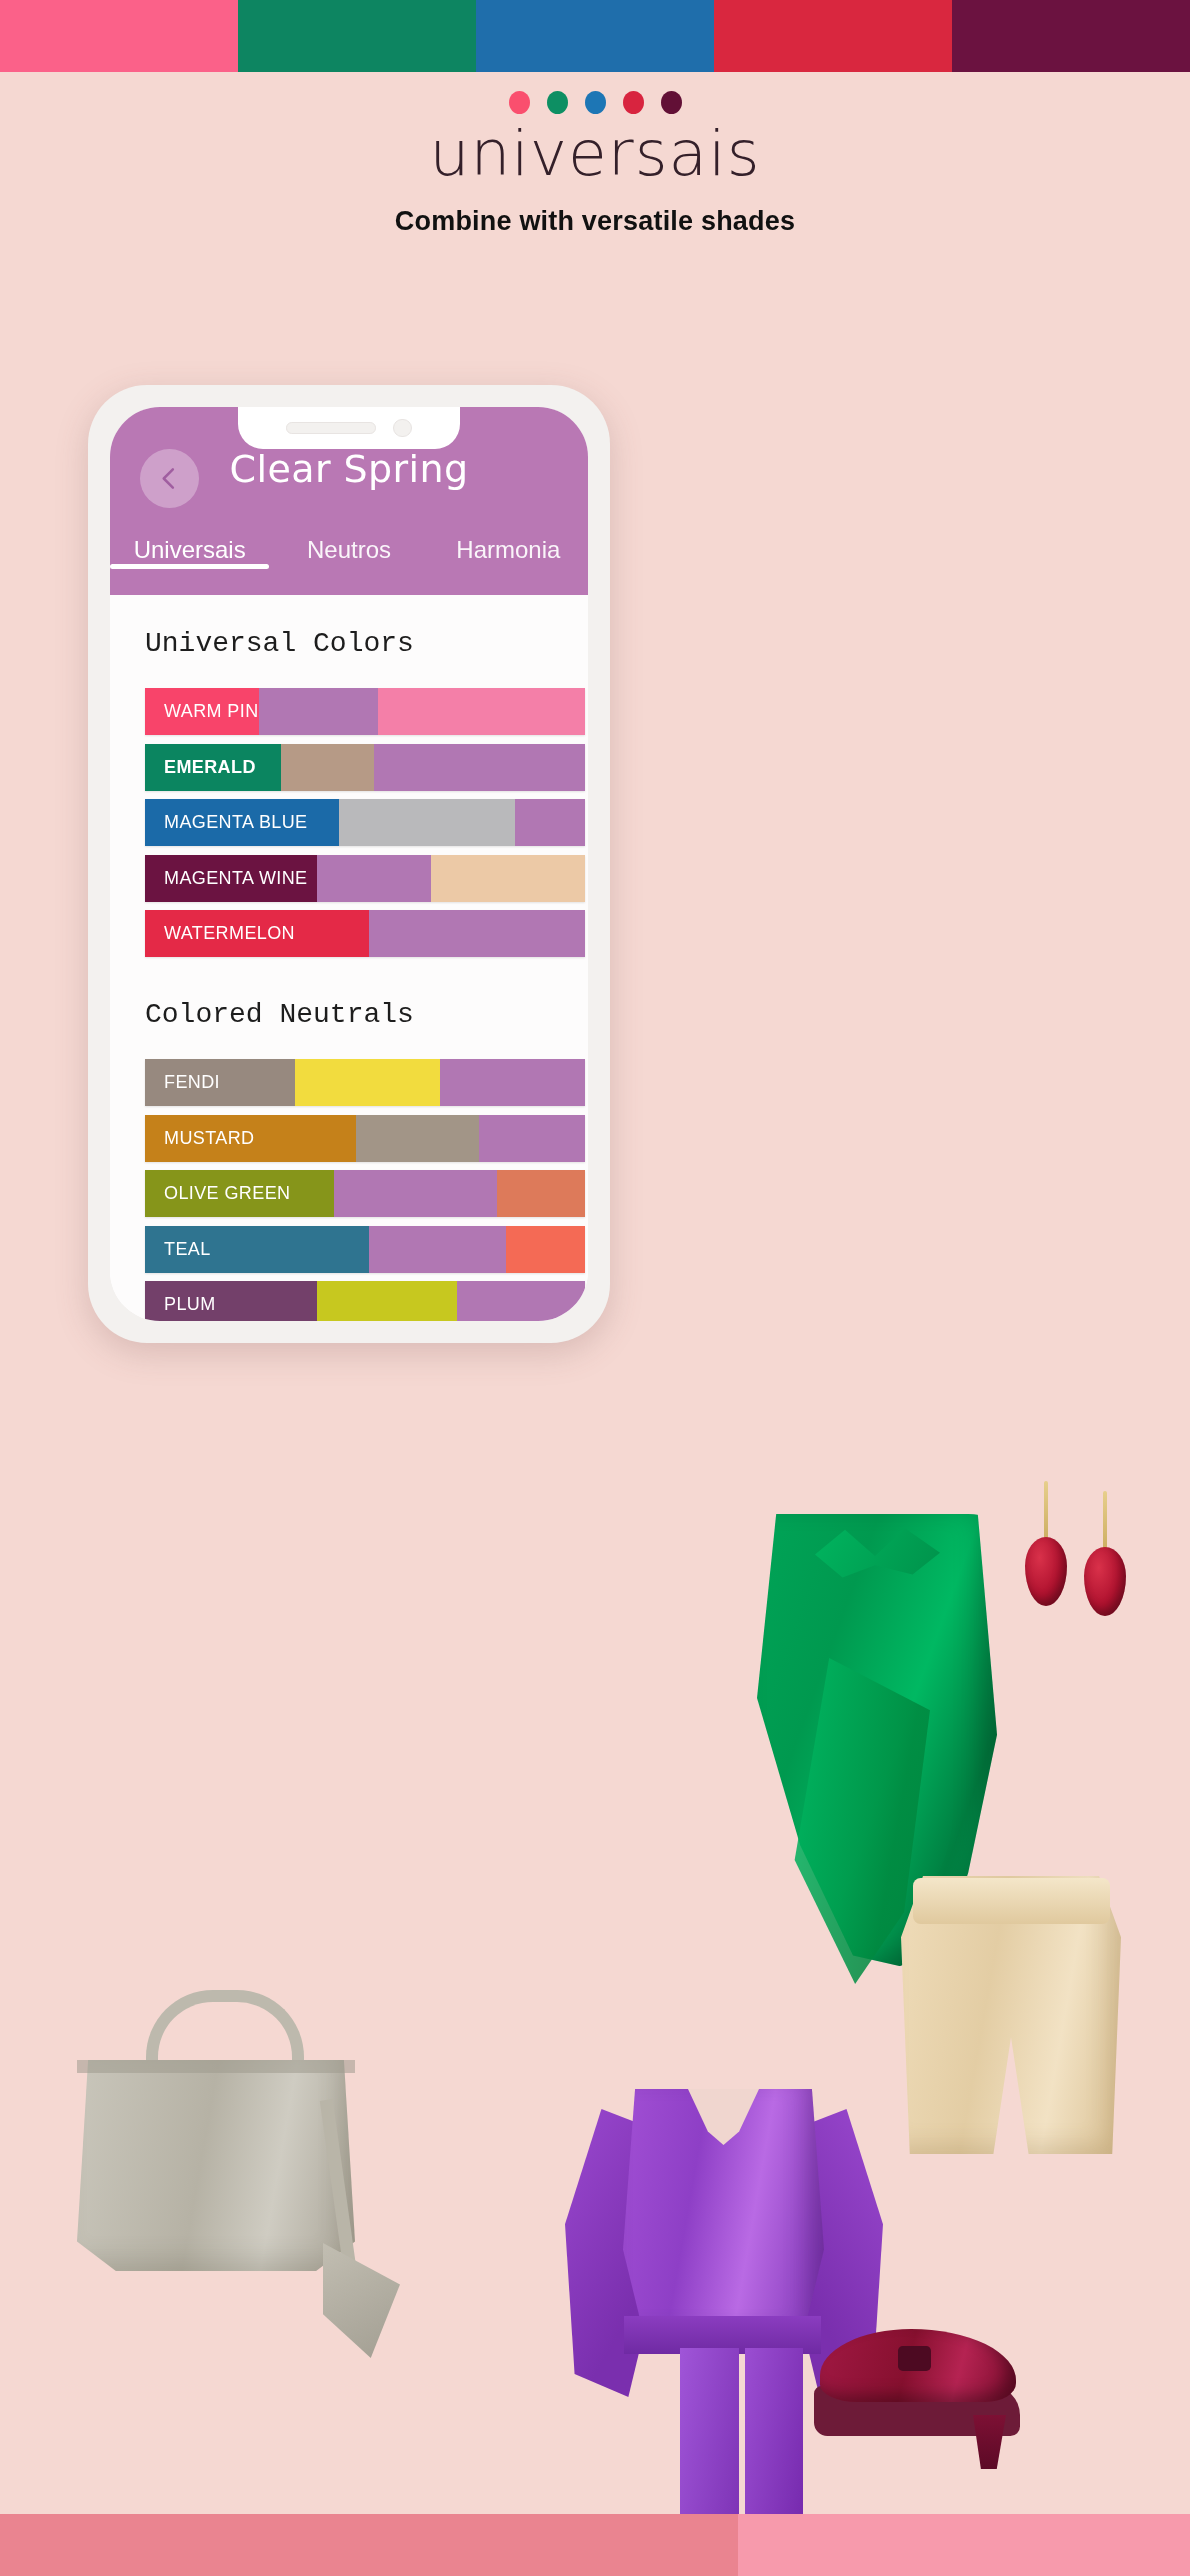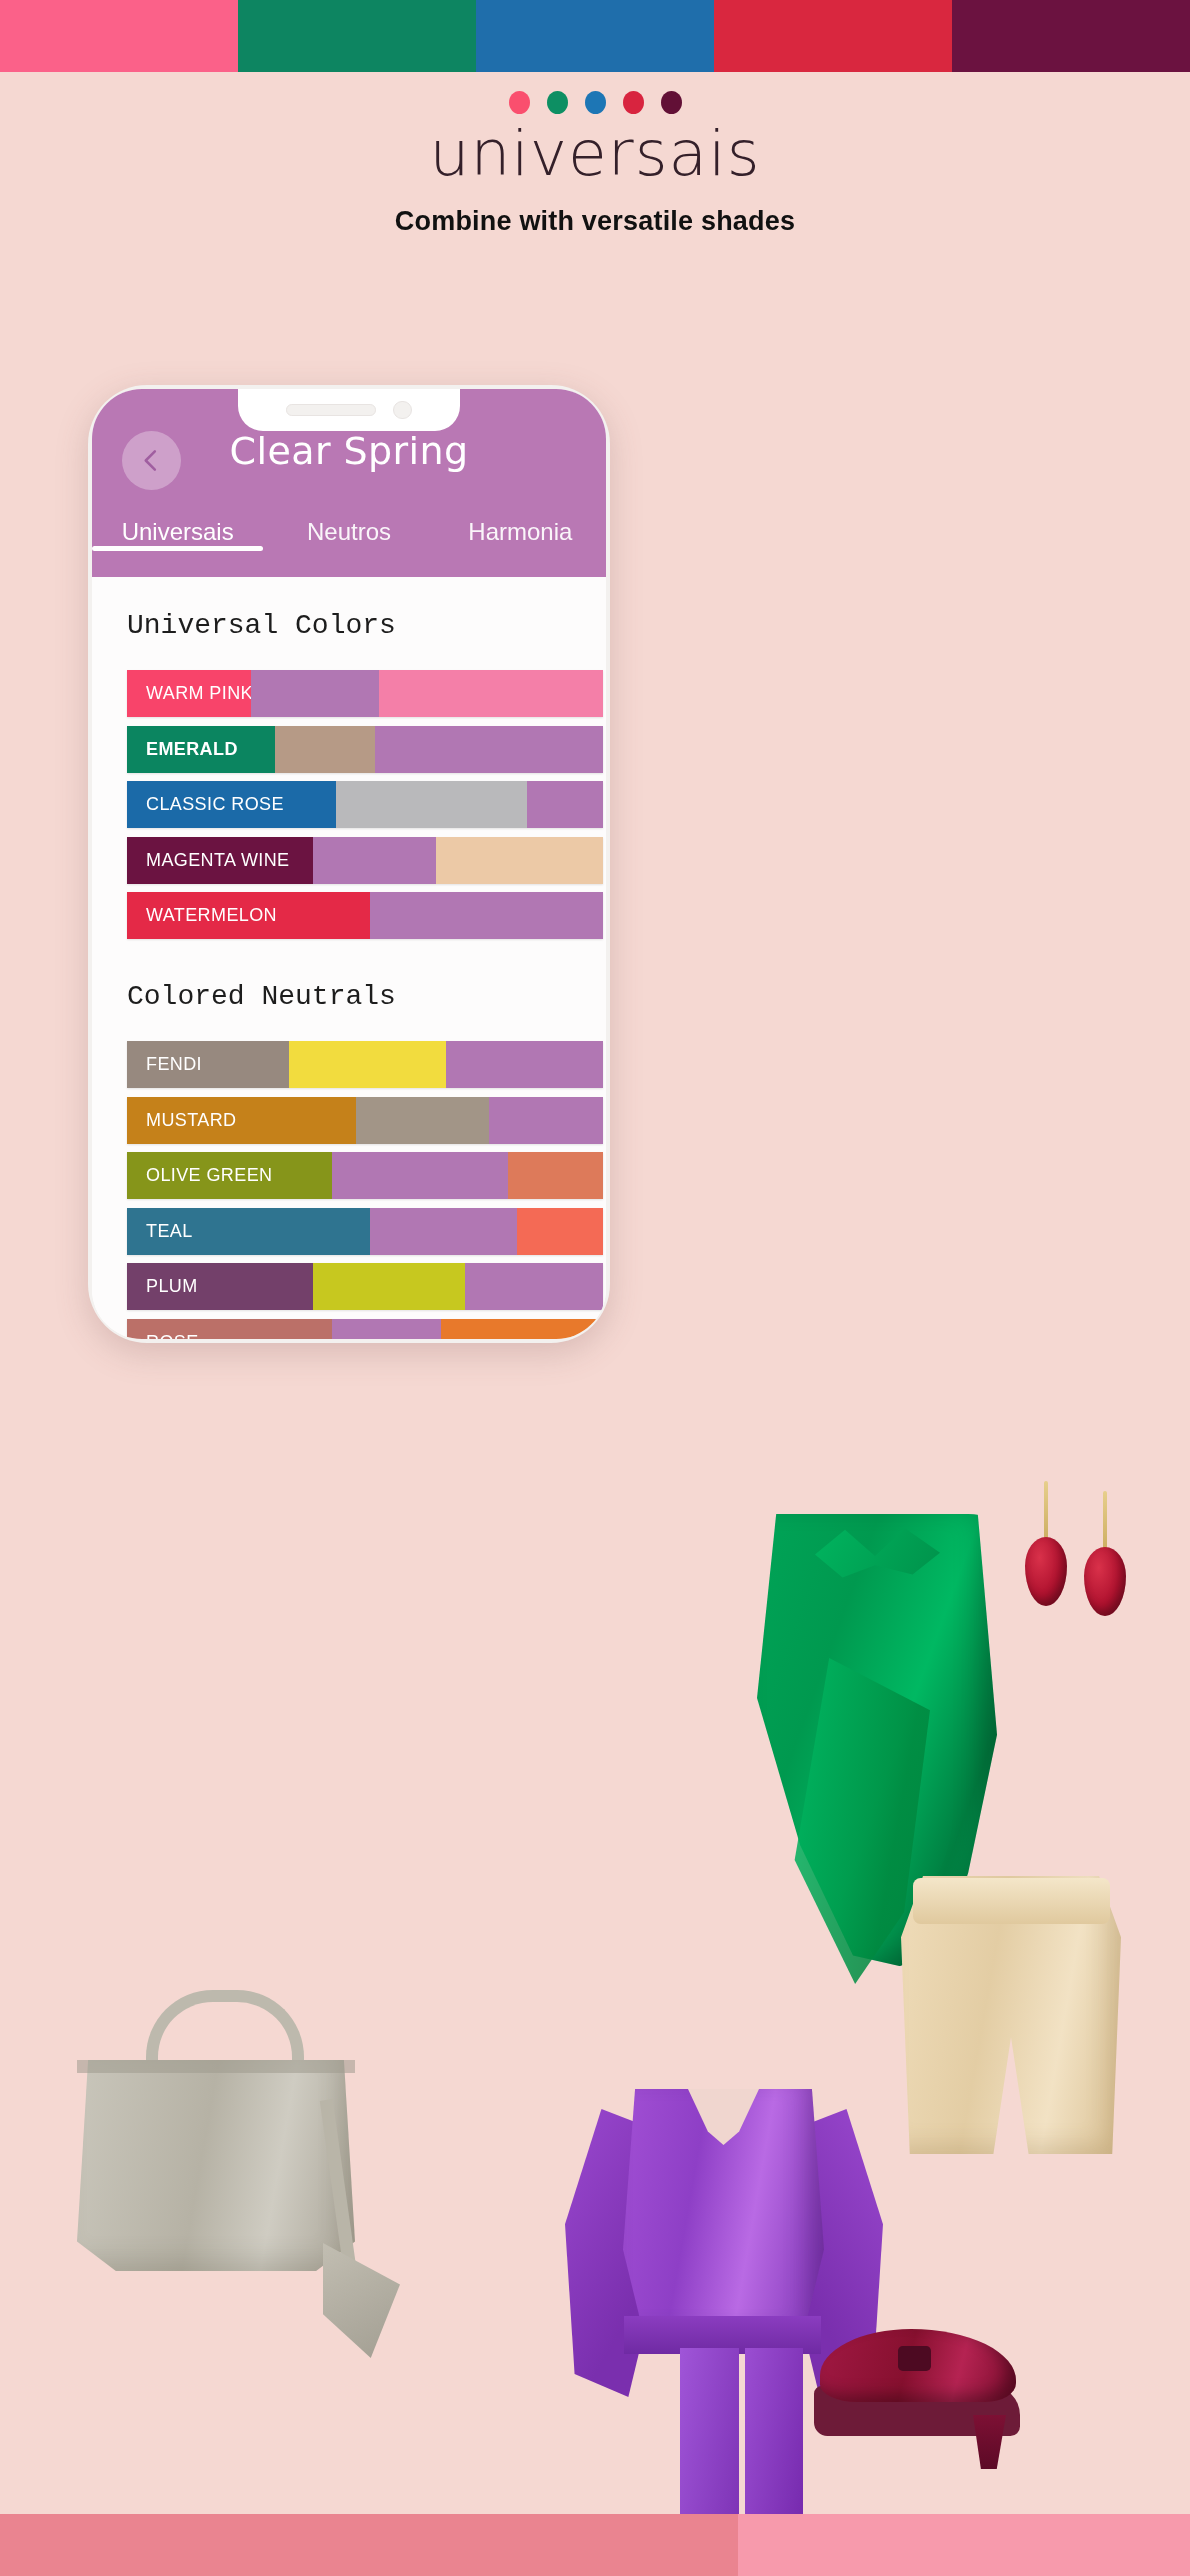--- a/index.html
+++ b/index.html
@@ -33,21 +33,21 @@
   
   .phone-wrap{
     position:absolute;left:88px;top:385px;
     width:522px;height:958px;
   }
   .phone{
     position:relative;width:522px;height:958px;
     background:#f3f1ef;
     border-radius:59px;
     box-shadow:0 9.6px 33px rgba(120,80,80,.22);
-    padding:4px;
+    padding:22px;
     box-sizing:border-box;
   }
   .screen{
     position:relative;width:100%;height:100%;
     background:#ffffff;
     border-radius:50px;
     overflow:hidden;
   }
   
   .notch{
@@ -358,21 +358,21 @@
                 <div class="bar-seg label-seg" style="background: rgb(248, 68, 106); width: 26%;">WARM PINK</div>
                 <div class="bar-seg" style="background: rgb(177, 119, 179); width: 27%;"></div>
                 <div class="bar-seg" style="background: rgb(244, 127, 168); width: 47%;"></div>
               </div>
               <div class="bar-row">
                 <div class="bar-seg label-seg" style="background: rgb(11, 133, 96); width: 31%; font-weight: bold;">EMERALD</div>
                 <div class="bar-seg" style="background: rgb(182, 154, 134); width: 21%;"></div>
                 <div class="bar-seg" style="background: rgb(177, 119, 179); width: 48%;"></div>
               </div>
               <div class="bar-row">
-                <div class="bar-seg label-seg" style="background: rgb(27, 106, 168); width: 44%;">CLASSIC ROSE</div>
+                <div class="bar-seg label-seg" style="background: rgb(27, 106, 168); width: 44%;">MAGENTA BLUE</div>
                 <div class="bar-seg" style="background: rgb(185, 185, 187); width: 40%;"></div>
                 <div class="bar-seg" style="background: rgb(177, 119, 179); width: 16%;"></div>
               </div>
               <div class="bar-row">
                 <div class="bar-seg label-seg" style="background: rgb(107, 19, 65); width: 39%;">MAGENTA WINE</div>
                 <div class="bar-seg" style="background: rgb(177, 119, 179); width: 26%;"></div>
                 <div class="bar-seg" style="background: rgb(236, 201, 166); width: 35%;"></div>
               </div>
               <div class="bar-row">
                 <div class="bar-seg label-seg" style="background: rgb(228, 41, 71); width: 51%;">WATERMELON</div>

